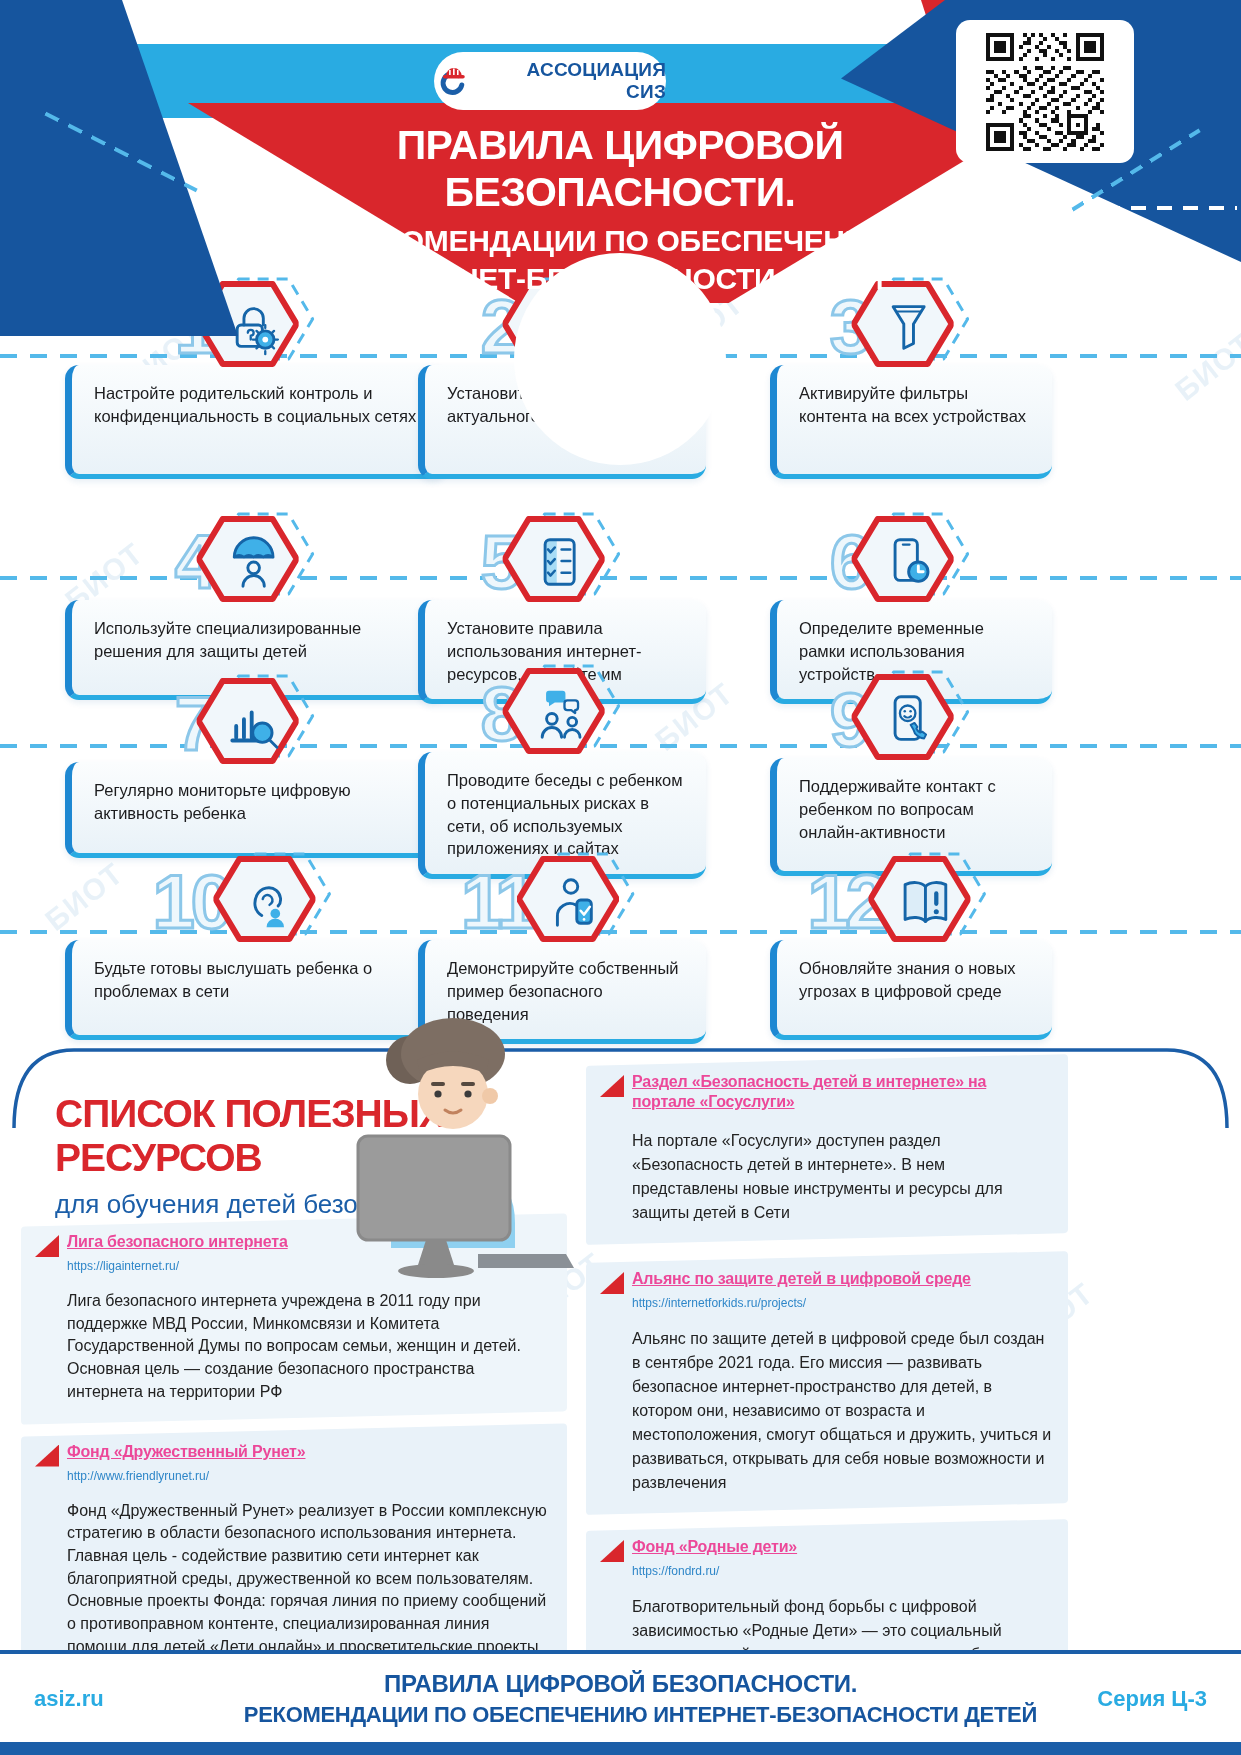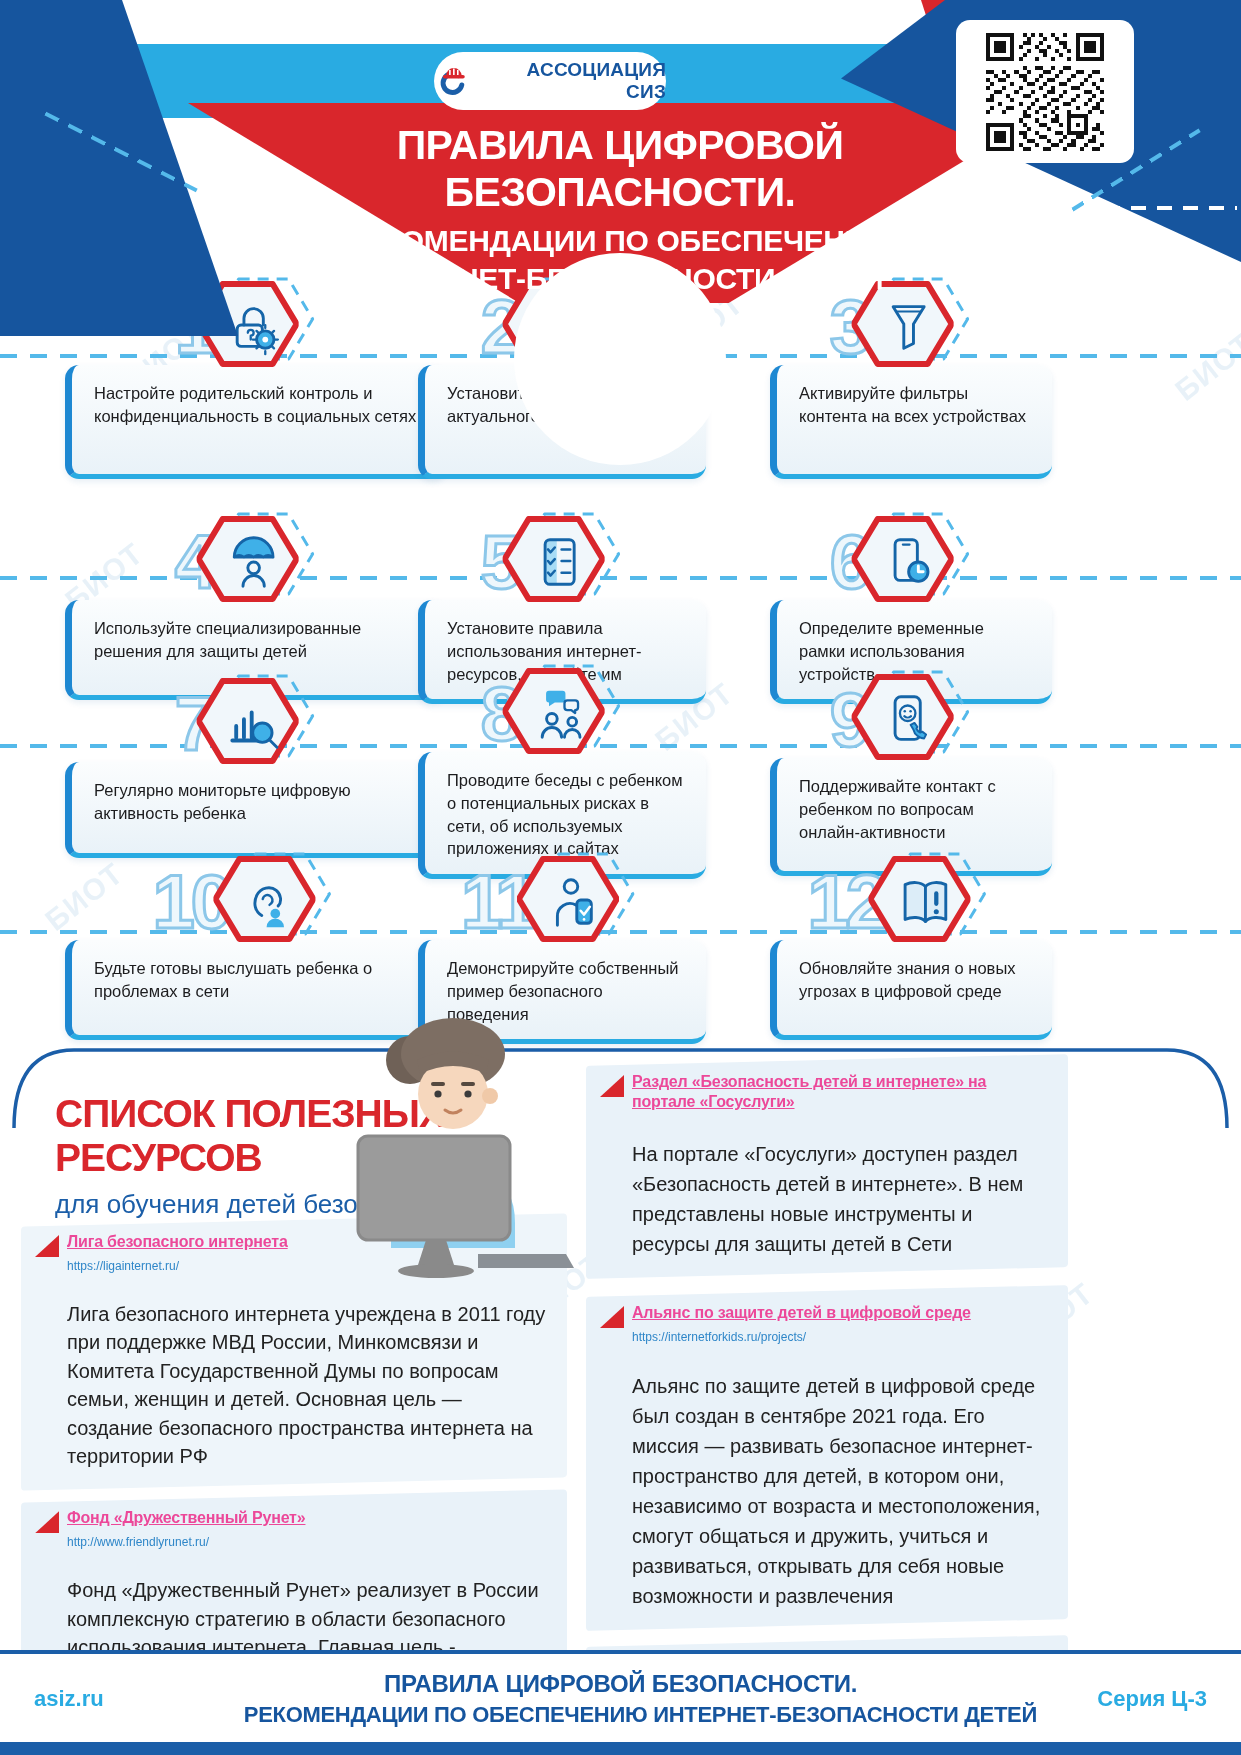--- a/index.html
+++ b/index.html
@@ -66,21 +66,21 @@
   .res-col-left { left:35px; top:1232px; width:516px; }
   .res-col-right { left:600px; top:1072px; width:452px; }
   .res-block { position:relative; margin-bottom:38px; padding-left:32px; }
   .res-block::before { content:""; position:absolute; left:-14px; right:-16px; top:-12px; bottom:-14px;
                        background:#e9f2f9; transform:skewY(-1.4deg); z-index:-1; border-radius:4px; }
   .res-block.no-bg::before { background:#eef5fa; }
   .res-tri { position:absolute; left:0; top:3px; width:24px; height:22px; background:#d9262c;
              clip-path:polygon(0 100%,100% 0,100% 100%); }
   .res-h { color:#ec4899; font-size:16px; font-weight:bold; line-height:1.25; letter-spacing:-.2px;text-decoration:underline; }
   .res-url { color:#2e86c8; font-size:12px; margin-top:7px; font-weight:500; cursor:pointer; }
-  .res-d { color:#222; font-size:20px; line-height:1.42; margin-top:27px; }
+  .res-d { color:#222; font-size:16px; line-height:1.42; margin-top:17px; }
   .res-col-right .res-d { line-height:1.5; }
 
   
   .footer { position:absolute; left:0; top:1650px; width:100%; height:93px; border-top:4px solid #1b5ea8;
             background:#fff; display:flex; align-items:center; z-index:5; padding:0 34px; }
   .footer .site { color:#29abe2; font-size:22px; font-weight:bold; width:170px; }
   .footer .f-center { flex:1; text-align:center; color:#16559e; font-weight:bold; }
   .footer .f1 { font-size:24px; letter-spacing:-.3px; }
   .footer .f2 { font-size:22px; letter-spacing:-.3px; margin-top:4px;text-align:right; }
   .footer .series { color:#29abe2; font-size:22px; font-weight:bold; width:170px; text-align:right; }

